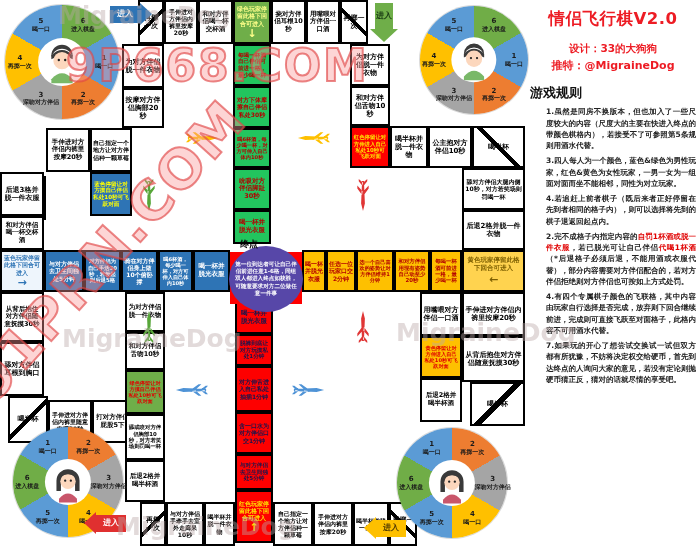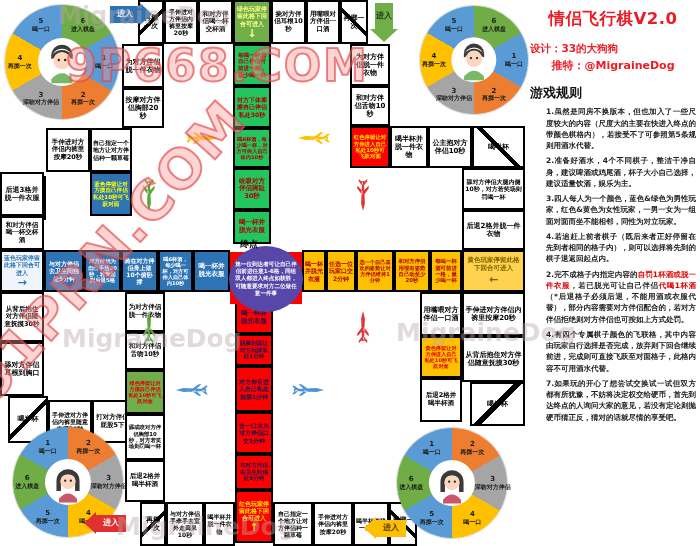--- a/index.html
+++ b/index.html
@@ -37,21 +37,21 @@
   .tri{width:0;height:0}
   .csq{position:absolute;background:#fe0000;z-index:28}
   .ccir{position:absolute;border-radius:50%;background:#5747a8;color:#fff;display:flex;align-items:center;
         justify-content:center;text-align:center;font-weight:700;z-index:30;padding:5px;box-sizing:border-box;line-height:1.3}
   .clab{position:absolute;z-index:35;font-weight:800;color:#000;font-size:9px}
   .wm{position:absolute;pointer-events:none;white-space:nowrap;font-weight:800}
   .wm-red{color:rgba(250,150,150,.40);-webkit-text-stroke:2px rgba(224,70,70,.65);letter-spacing:2px;z-index:50}
   .wm-gray{color:rgba(186,168,168,.42);z-index:50}
   #panel{position:absolute;left:527px;top:0;width:173px;height:546px;box-sizing:border-box;padding:6px 4px 0 3px}
   #panel h1{margin:2px 0 0 0;text-align:center;color:#ed1c24;font-size:16.5px;line-height:1.3;letter-spacing:.5px}
-  .designer{margin-top:13px;text-align:left;color:#ed1c24;font-size:10.5px;font-weight:800}
+  .designer{margin-top:13px;text-align:center;color:#ed1c24;font-size:10.5px;font-weight:800}
   .twitter{margin-top:2px;text-align:center;color:#ed1c24;font-size:11px;font-weight:800}
   #panel h2{margin:11px 0 4px 0;text-align:left;color:#111;font-size:13px}
   #rules-list{font-size:7.5px;line-height:1.5;color:#222;font-weight:600;text-align:justify}
   #rules-list p{margin:0 0 4px 16px}
   #rules-list .red{color:#e00000}
 </style>
 </head>
 <body>
 
 <div id="app">
@@ -459,21 +459,20 @@
       <div class="ccir" style="left: 229px; top: 246px; width: 74px; height: 66px; background: rgb(87, 71, 168); font-size: 5.6px;">第一位到达者可让自己伴侣前进任意1-6格，同组双人都进入终点如获胜，可随意要求对方二位做任意一件事</div>
       <div class="clab" style="left: 240px; top: 238px;">终点</div>
     </div>
   <aside id="panel">
     <h1><span>情侣飞行棋V2.0</span><br></h1>
     <div class="designer">设计：33的大狗狗</div>
     <div class="twitter">推特：@MigraineDog</div>
     <h2>游戏规则</h2>
     <div id="rules-list">
         <p><span>1.虽然是同房不换版本，但也加入了一些尺度较大的内容（尺度大的主要在快进入终点的带颜色棋格内），若接受不了可参照第5条规则用酒水代替。</span></p>
-        <p><span>2.准备好酒水，4个不同棋子，整洁干净自身，建议啤酒或鸡尾酒，杯子大小自己选择，建议适量饮酒，娱乐为主。</span></p>
         <p><span>3.四人每人为一个颜色，蓝色&amp;绿色为男性玩家，红色&amp;黄色为女性玩家，一男一女为一组面对面而坐不能相邻，同性为对立玩家。</span></p>
         <p><span>4.若追赶上前者棋子（既后来者正好停留在先到者相同的格子内），则可以选择将先到的棋子退返回起点内。</span></p>
         <p><span>2.完不成格子内指定内容的</span><span class="red">自罚1杯酒或脱一件衣服</span><span>，若已脱光可让自己伴侣</span><span class="red">代喝1杯酒</span><span>（*后退格子必须后退，不能用酒或衣服代替），部分内容需要对方伴侣配合的，若对方伴侣拒绝则对方伴侣也可按如上方式处罚。</span></p>
         <p><span>4.有四个专属棋子颜色的飞联格，其中内容由玩家自行选择是否完成，放弃则下回合继续前进，完成则可直接飞跃至对面格子，此格内容不可用酒水代替。</span></p>
         <p><span>7.如果玩的开心了想尝试交换试一试但双方都有所犹豫，不妨将决定权交给硬币，首先到达终点的人询问大家的意见，若没有定论则抛硬币猜正反，猜对的话就尽情的享受吧。</span></p>
       </div>
   </aside>
 <div class="wm wm-red" style="left: 66px; top: 40px; font-size: 44px; transform: rotate(0deg); transform-origin: left top;">9P668.COM</div>
     <div class="wm wm-red" style="left: -42px; top: 370px; font-size: 54px; transform: rotate(-48deg); transform-origin: left top;">91PRN.COM</div>
     <div class="wm wm-gray" style="left: 58px; top: 2px; font-size: 24px; transform: rotate(0deg); transform-origin: left top;">MigraineDog</div>

